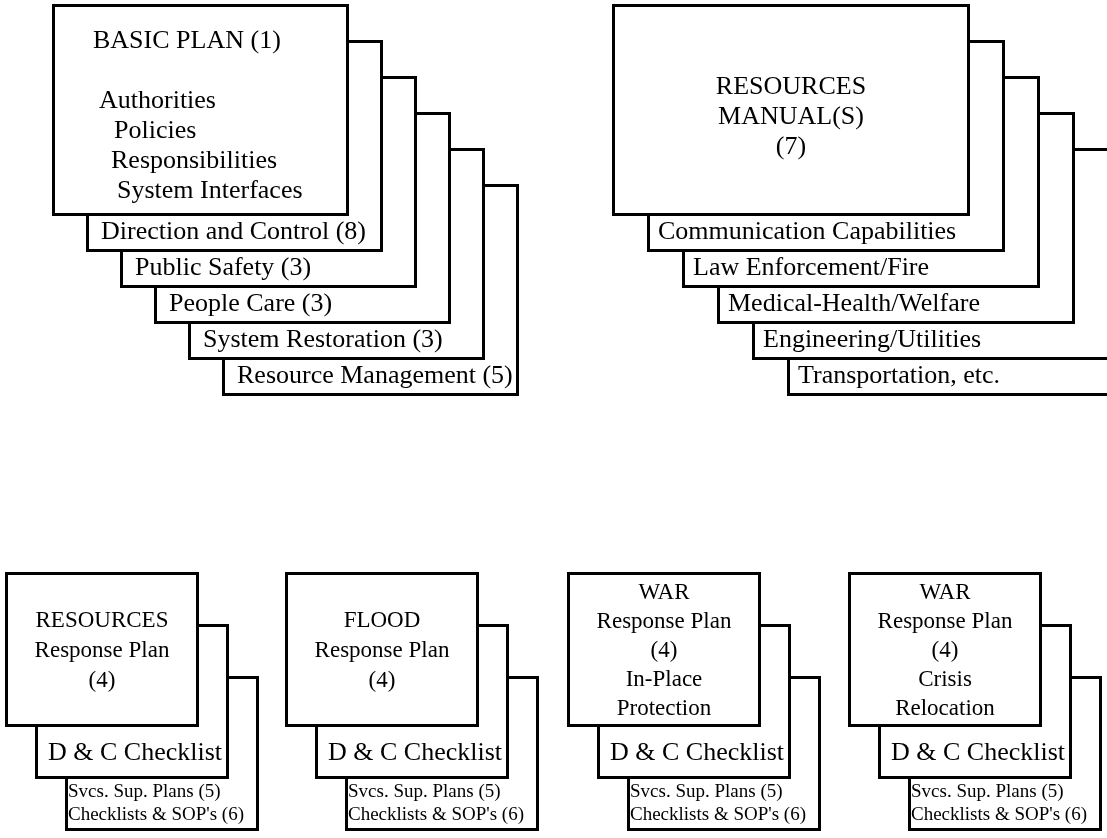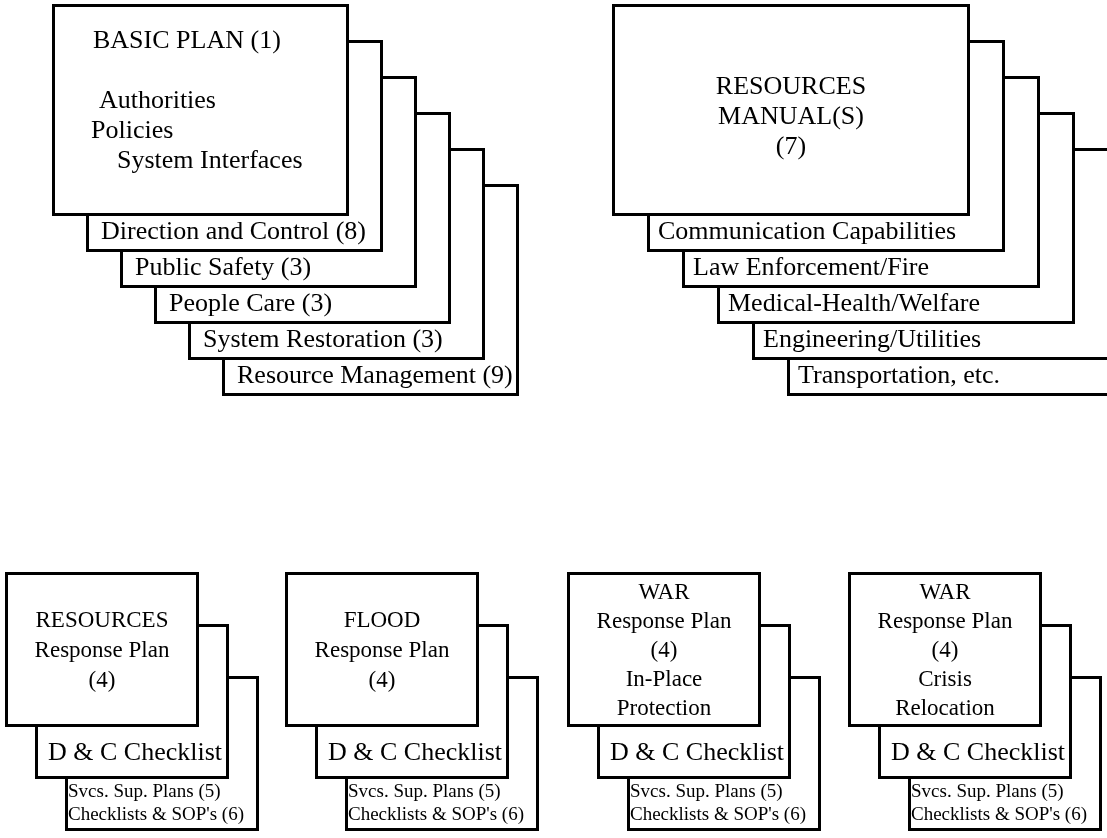--- a/index.html
+++ b/index.html
@@ -19,21 +19,21 @@
   .tl-1 { left:34px;  top:36px;  z-index:25; }
   .tl-2 { left:68px;  top:72px;  z-index:24; }
   .tl-3 { left:102px; top:108px; z-index:23; }
   .tl-4 { left:136px; top:144px; z-index:22; }
   .tl-5 { left:170px; top:180px; z-index:21; }
   .front-tl { padding-top:18px; }
   .front-tl .line { font-size:26px; line-height:30px; white-space:nowrap; }
   .ml-title { margin-left:38px; }
   .spacer   { height:30px; }
   .ml-i0 { margin-left:44px; }
-  .ml-i1 { margin-left:36px; }
+  .ml-i1 { margin-left:59px; }
   .ml-i2 { margin-left:56px; }
   .ml-i3 { margin-left:62px; }
   .layer-label {
     position:absolute; bottom:3px; font-size:26px; line-height:30px; white-space:nowrap;
   }
   .tl-box .layer-label { left:12px; }
   
   .stack-tr { left:612px; top:4px; width:475px; height:395px; }
   .tr-box { width:358px; height:212px; }
   .tr-0 { left:0;     top:0;     z-index:26; }
@@ -73,39 +73,40 @@
   }
   .back-labels .line { font-size:19px; line-height:23px; white-space:nowrap; }
 </style>
 </head>
 <body>
 
 <div class="canvas">
 
   <div class="stack stack-tl">
     <div class="box tl-box tl-5">
-      <span class="layer-label">Resource Management (9)</span>
+      <span class="layer-label">Resource Management (5)</span>
     </div>
     <div class="box tl-box tl-4">
       <span class="layer-label">System Restoration (3)</span>
     </div>
     <div class="box tl-box tl-3">
       <span class="layer-label">People Care (3)</span>
     </div>
     <div class="box tl-box tl-2">
       <span class="layer-label">Public Safety (3)</span>
     </div>
     <div class="box tl-box tl-1">
       <span class="layer-label">Direction and Control (8)</span>
     </div>
     <div class="box tl-box tl-0 front-tl">
       <div class="line ml-title">BASIC PLAN (1)</div>
       <div class="line spacer"></div>
       <div class="line ml-i0">Authorities</div>
       <div class="line ml-i1">Policies</div>
+      <div class="line ml-i2">Responsibilities</div>
       <div class="line ml-i3">System Interfaces</div>
     </div>
   </div>
 
   <div class="stack stack-tr">
     <div class="box tr-box tr-5">
       <span class="layer-label">Transportation, etc.</span>
     </div>
     <div class="box tr-box tr-4">
       <span class="layer-label">Engineering/Utilities</span>

